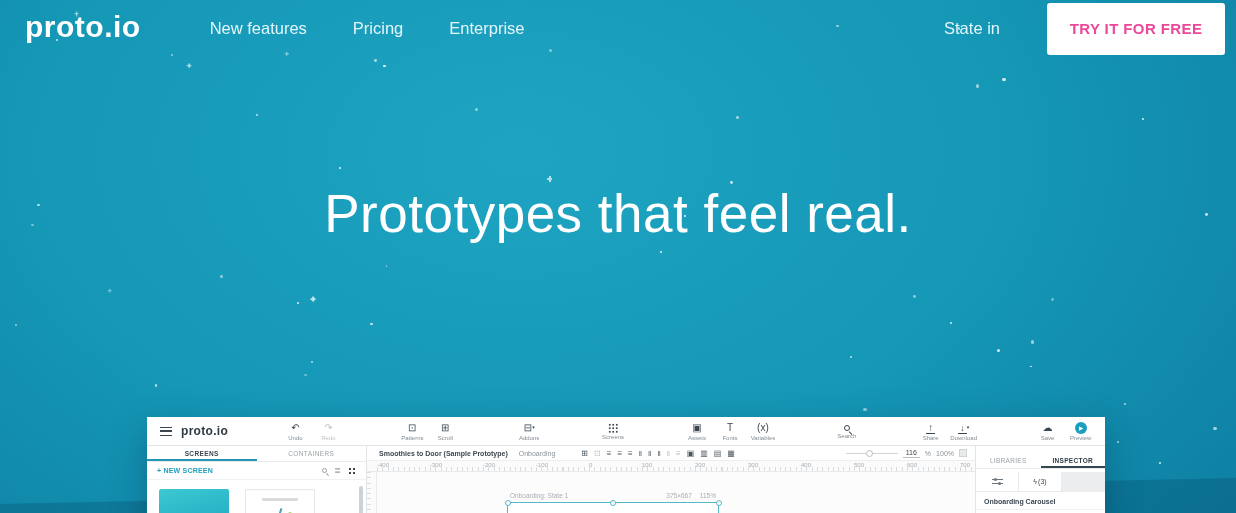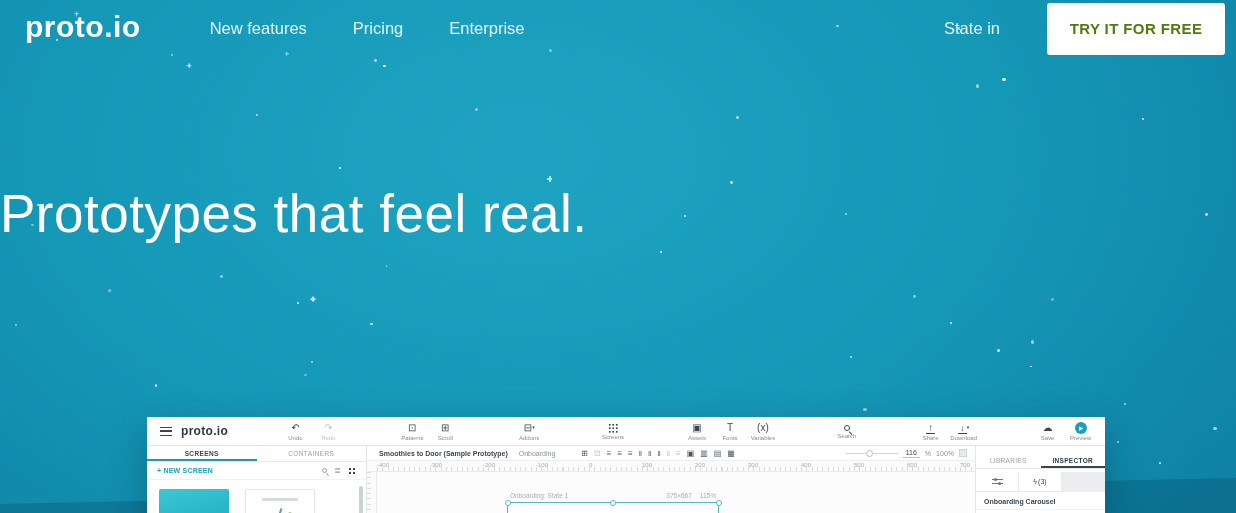--- a/index.html
+++ b/index.html
@@ -22,26 +22,26 @@
   .star.plus::after  { width:34%; height:100%; transform:translate(-50%,-50%); }
 
   
   .topnav { position:relative; z-index:2; display:flex; align-items:center; height:57px; padding:0 11px 0 25px; }
   .logo { color:#fff; font-size:30px; font-weight:800; letter-spacing:.5px; line-height:1; padding-bottom:4px; }
   .navlinks { display:flex; margin-left:46px; }
   .navlinks a { color:#e3f6fa; text-decoration:none; font-size:16.5px; padding:8px 23px; white-space:nowrap; }
   .signin { margin-left:auto; color:#e3f6fa; text-decoration:none; font-size:16.5px; padding:8px 4px; }
   .cta {
     margin-left:43px; width:178px; height:52px; background:#fff; border:none; border-radius:3px;
-    color:#4d7c0f; font-family:"Liberation Sans",sans-serif; font-size:15px; font-weight:700;
+    color:#ec4899; font-family:"Liberation Sans",sans-serif; font-size:15px; font-weight:700;
     letter-spacing:.4px; cursor:pointer;
   }
 
   
-  .hero { position:relative; z-index:1; }
+  .hero { position:relative; z-index:1; text-align:center; }
   .hero h1 { margin-top:127px; color:#fff; font-size:53px; font-weight:300; letter-spacing:.5px; line-height:60px; }
   .hero .sub { margin-top:23px; color:#fff; font-size:21.5px; font-weight:300; line-height:33px; }
 
   
   .app {
     position:absolute; z-index:3; left:147px; top:417px; width:958px; height:220px;
     background:#fff; box-shadow:0 12px 34px rgba(0,35,55,.30);
     font-size:7px; color:#5f6a72; overflow:hidden;
   }
   .tb { display:flex; align-items:center; height:29px; border-bottom:1px solid #e2e5e7; padding:0 8px; }

